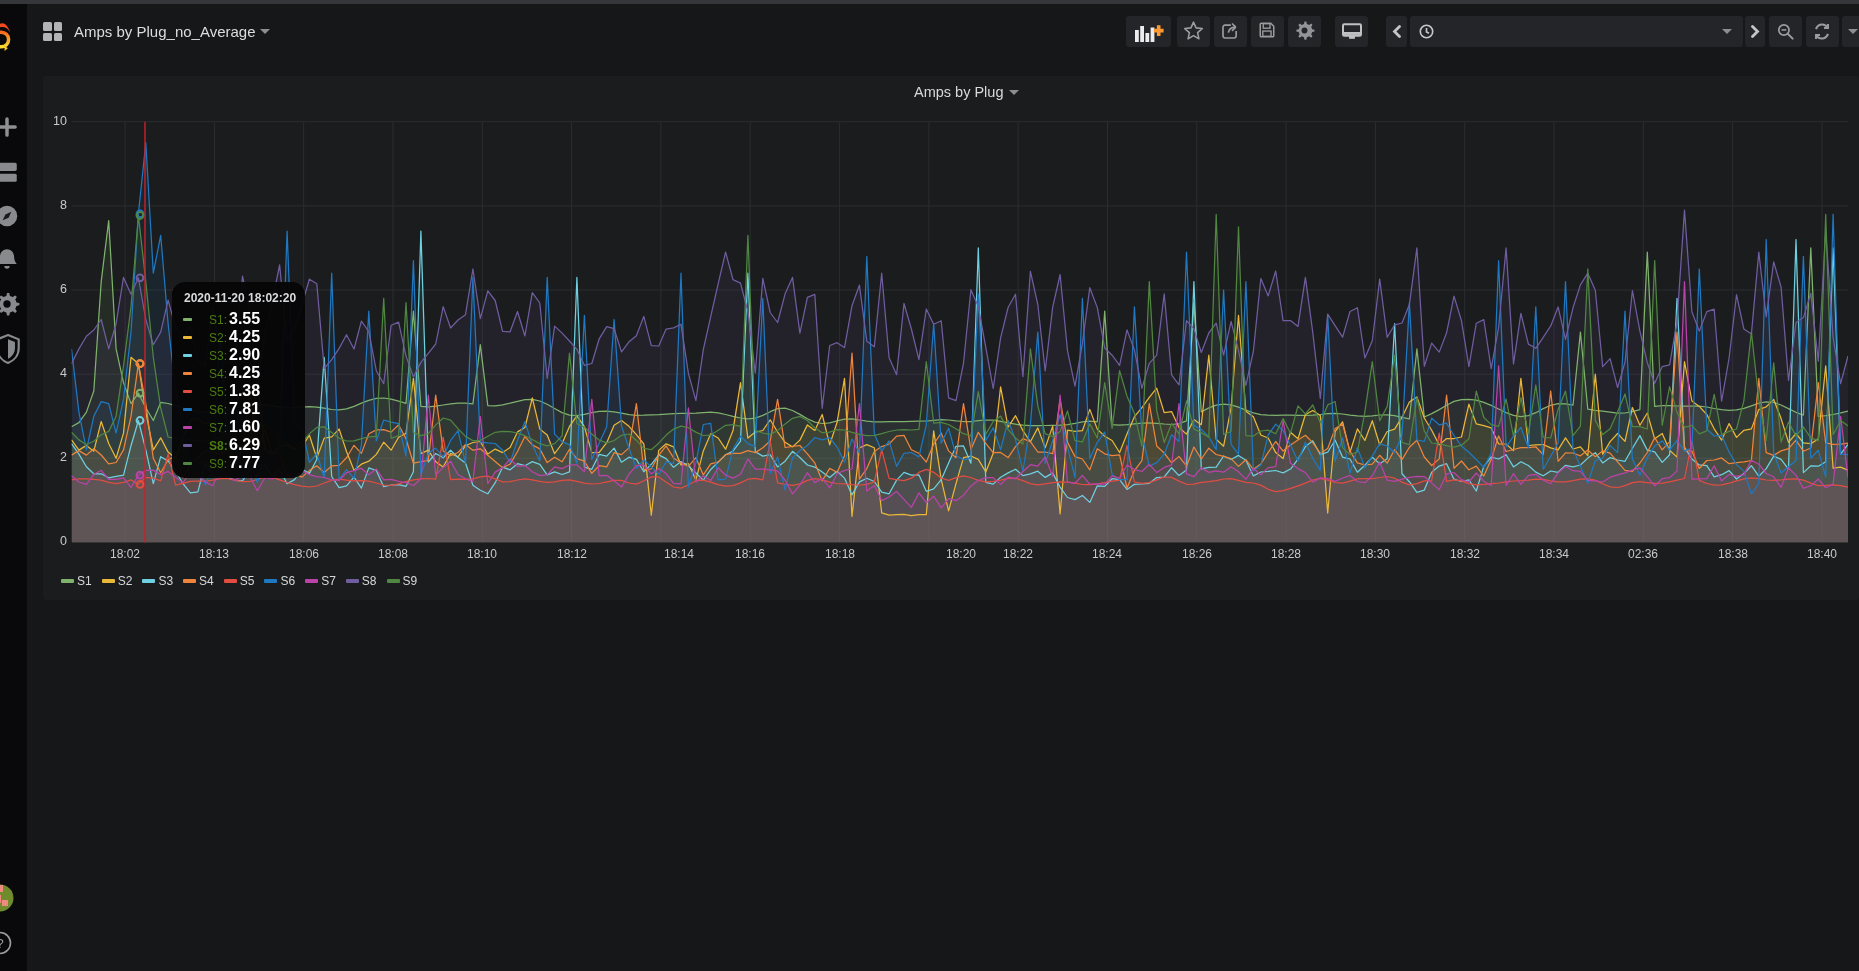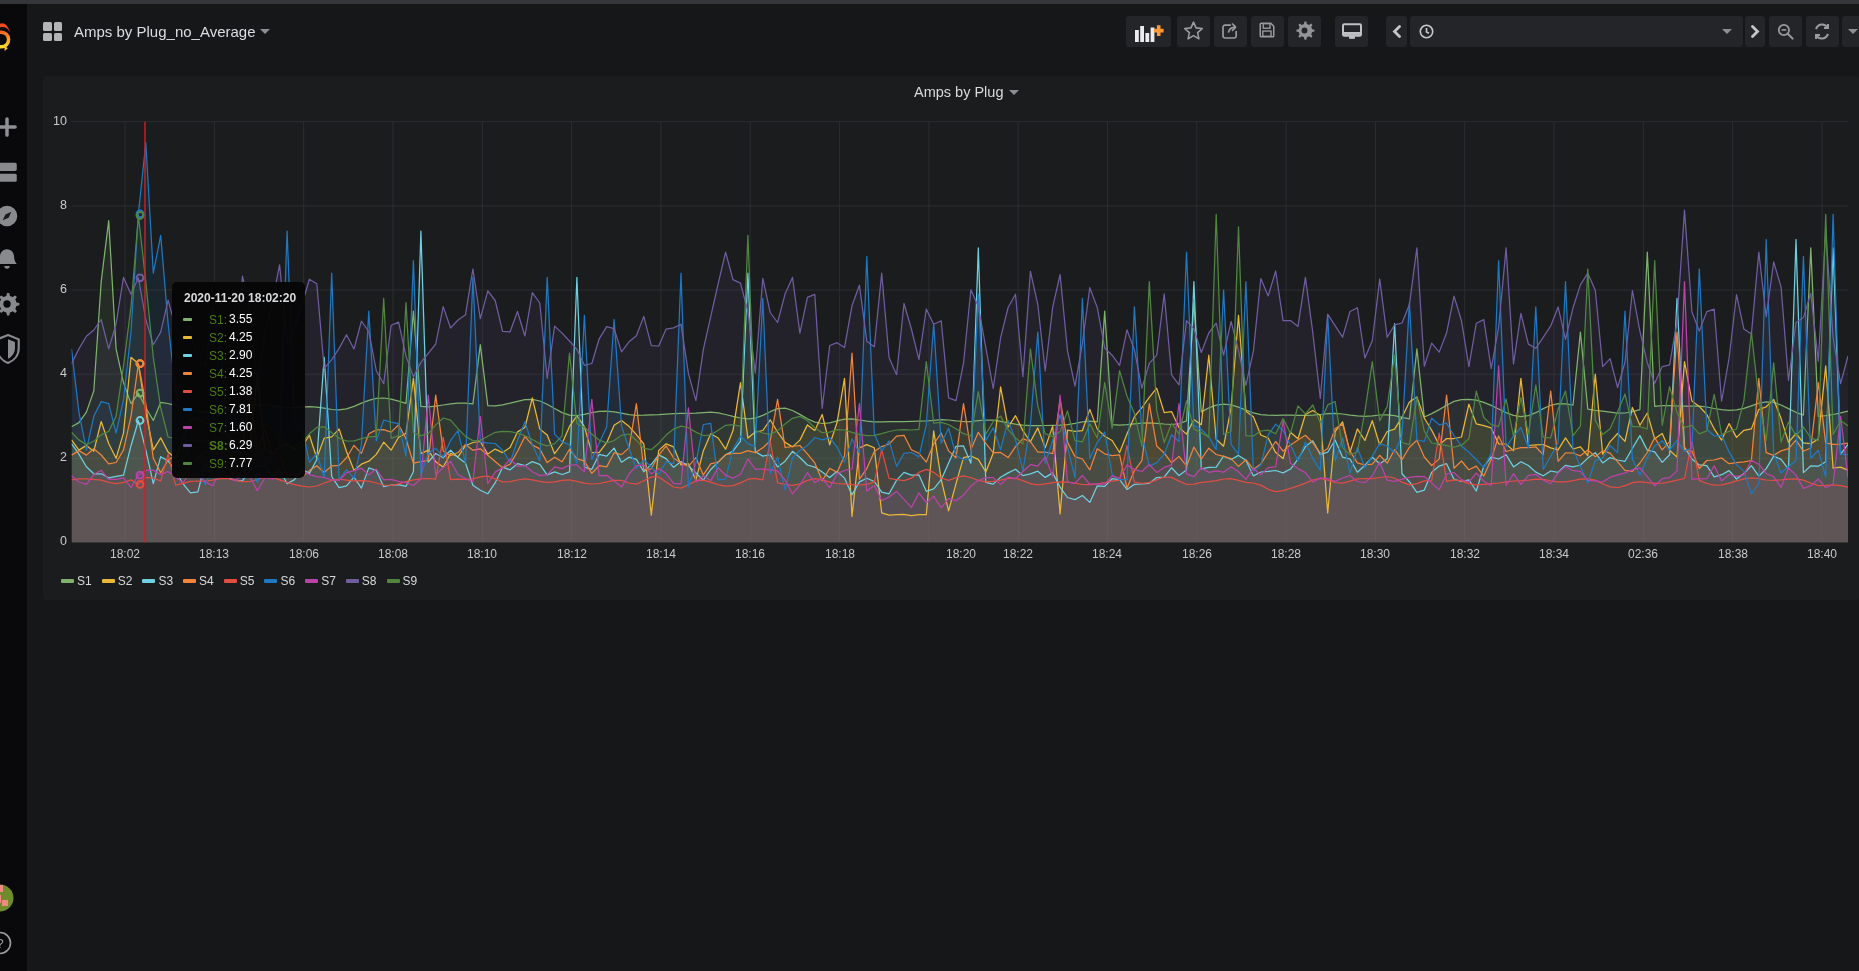--- a/index.html
+++ b/index.html
@@ -16,26 +16,26 @@
 #panel { position:absolute; left:43px; top:76px; width:1816px; height:524px; background:#1b1c1e; border-radius:3px; }
 #ptitle { position:absolute; left:871px; top:8px; color:#d8d9da;
   font-size:14.5px; font-weight:500; }
 .xl { position:absolute; top:547px; width:50px; text-align:center; color:#c8c9ca; font-size:12px; }
 .yl { position:absolute; left:43px; width:24px; text-align:right; color:#c8c9ca; font-size:12.5px; }
 #legend { position:absolute; left:61px; top:571px; height:14px; }
 .li { display:inline-block; margin-right:10px; }
 .ld { display:inline-block; width:13px; height:4px; border-radius:1px; vertical-align:2px; }
 .lt { color:#d8d9da; font-size:12px; margin-left:3px; }
 #tooltip { position:absolute; left:172px; top:282px; width:133px; height:196px;
-  background:rgba(6,6,7,0.96); border-radius:5px; padding:9px 10px 8px 11px; }
+  background:rgba(6,6,7,0.96); border-radius:13px; padding:9px 10px 8px 11px; }
 #tth { color:#d8d9da; font-size:12px; font-weight:700; padding-left:1px; margin-bottom:5px; white-space:nowrap; }
 .tr { height:18px; line-height:18px; white-space:nowrap; }
 .td { display:inline-block; width:9px; height:3px; border-radius:1px; vertical-align:3px; }
 .tn { color:#4d7c0f; font-size:12px; margin-left:17px; }
-.tv { position:absolute; left:46px; color:#fff; font-size:12px; font-weight:400; }
+.tv { position:absolute; left:46px; color:#fff; font-size:16px; font-weight:700; }
 .tr { position:relative; }
 svg.nico { position:absolute; }
 </style></head>
 <body>
 <div id="topstrip"></div>
 <div id="navbar">
   <div class="gridicon">
     <div style="left:0;top:0"></div>
       <div style="left:10.5px;top:0"></div>
     <div style="left:0;top:10.5px"></div>
@@ -233,21 +233,21 @@
 <circle cx="140.0" cy="475.2" r="3.4" fill="none" stroke="#BA43A9" stroke-width="2"></circle>
 <circle cx="140.0" cy="277.8" r="3.4" fill="none" stroke="#705DA0" stroke-width="2"></circle>
 <circle cx="140.0" cy="215.5" r="3.4" fill="none" stroke="#508642" stroke-width="2"></circle>
 </svg>
 <div class="xl" style="left:100px">18:02</div>
 <div class="xl" style="left:189px">18:13</div>
 <div class="xl" style="left:279px">18:06</div>
 <div class="xl" style="left:368px">18:08</div>
 <div class="xl" style="left:457px">18:10</div>
 <div class="xl" style="left:547px">18:12</div>
-<div class="xl" style="left:636px">18:14</div>
+<div class="xl" style="left:654px">18:14</div>
 <div class="xl" style="left:725px">18:16</div>
 <div class="xl" style="left:815px">18:18</div>
 <div class="xl" style="left:936px">18:20</div>
 <div class="xl" style="left:993px">18:22</div>
 <div class="xl" style="left:1082px">18:24</div>
 <div class="xl" style="left:1172px">18:26</div>
 <div class="xl" style="left:1261px">18:28</div>
 <div class="xl" style="left:1350px">18:30</div>
 <div class="xl" style="left:1440px">18:32</div>
 <div class="xl" style="left:1529px">18:34</div>

